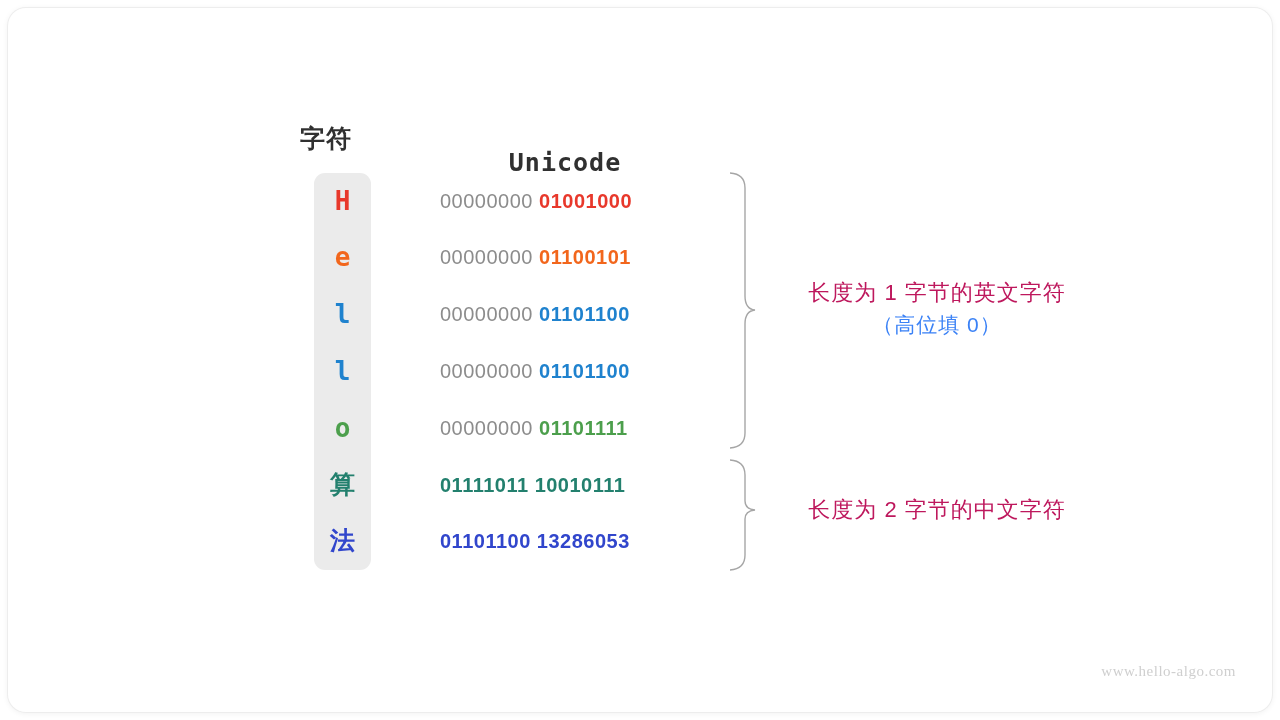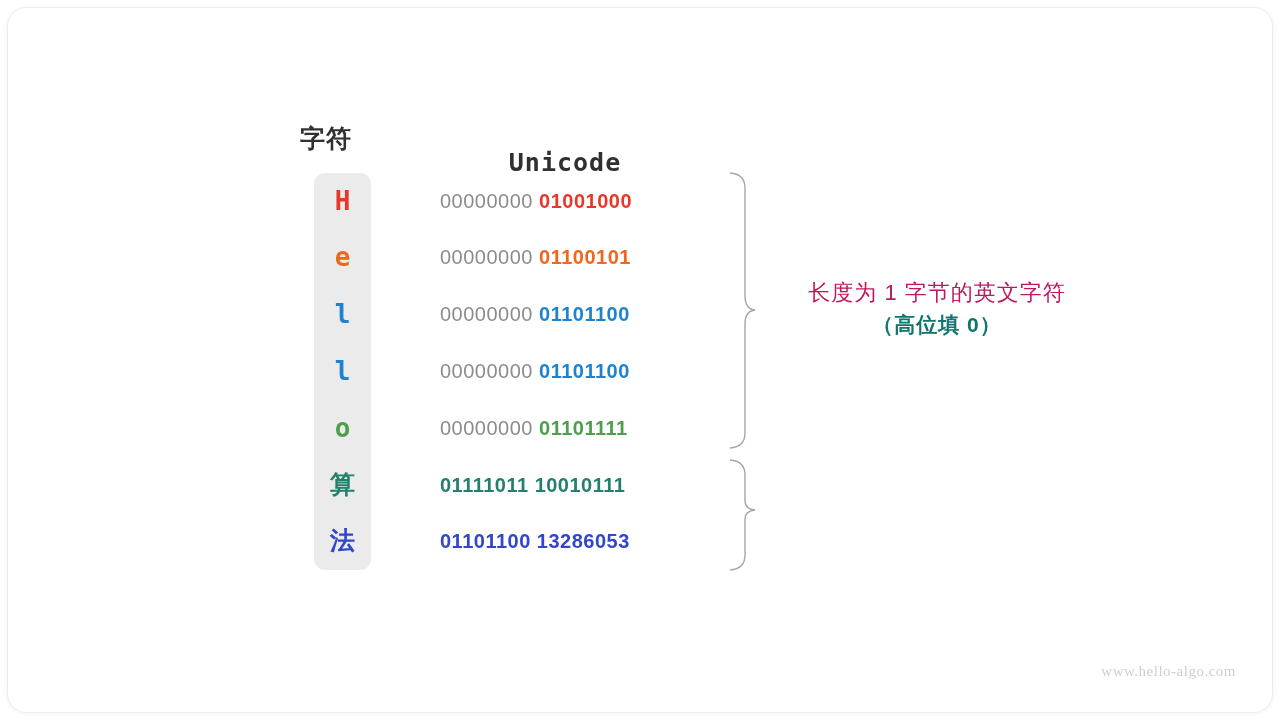--- a/index.html
+++ b/index.html
@@ -119,23 +119,22 @@
   }
   .annot .line1 {
     display: block;
     font-size: 22px;
     color: #be185d;
     letter-spacing: 1px;
   }
   .annot .line2 {
     display: block;
     font-size: 21px;
-    color: #0f766e;
-    letter-spacing: 1px;
-    font-weight: bold;
+    color: #3b82f6;
+    letter-spacing: 1px;
   }
   #annot-ascii { left: 929px; top: 300px; }
   #annot-cjk   { left: 929px; top: 501px; }
 
   
   #watermark {
     position: absolute;
     right: 36px;
     bottom: 32px;
     font-family: Liberation Serif, serif;
@@ -189,15 +188,18 @@
   <svg id="braces" width="1280" height="720">
     <path d="M 722 165 Q 737 166 737 180 L 737 288 Q 737 301 747 302 Q 737 303 737 316 L 737 425 Q 737 439 722 440" fill="none" stroke="#a6a6a6" stroke-width="1.4"></path>
     <path d="M 722 452 Q 737 453 737 467 L 737 493 Q 737 501 747 502 Q 737 503 737 511 L 737 547 Q 737 561 722 562" fill="none" stroke="#a6a6a6" stroke-width="1.4"></path>
   </svg>
 
   <div class="annot" id="annot-ascii">
     <span class="line1">长度为 1 字节的英文字符</span>
     <span class="line2">（高位填 0）</span>
   </div>
 
+  <div class="annot" id="annot-cjk">
+    <span class="line1">长度为 2 字节的中文字符</span>
+  </div>
 
   <div id="watermark">www.hello-algo.com</div>
 </div>
 
 </body></html>

